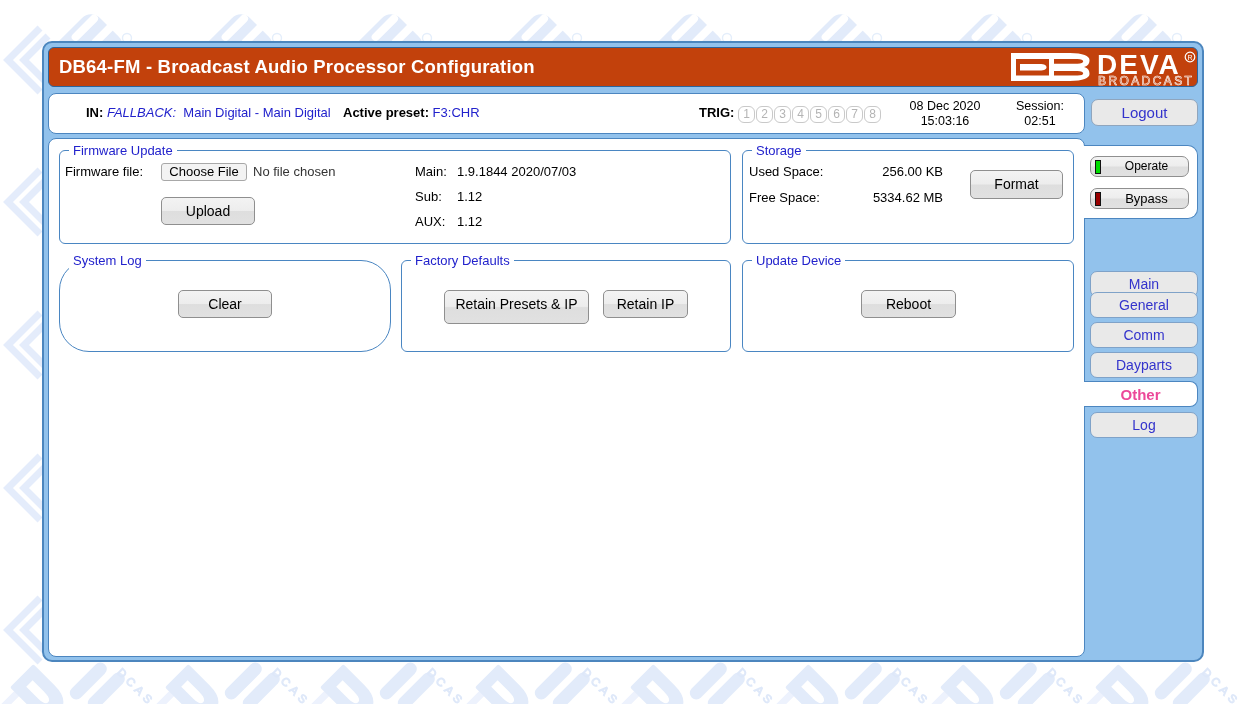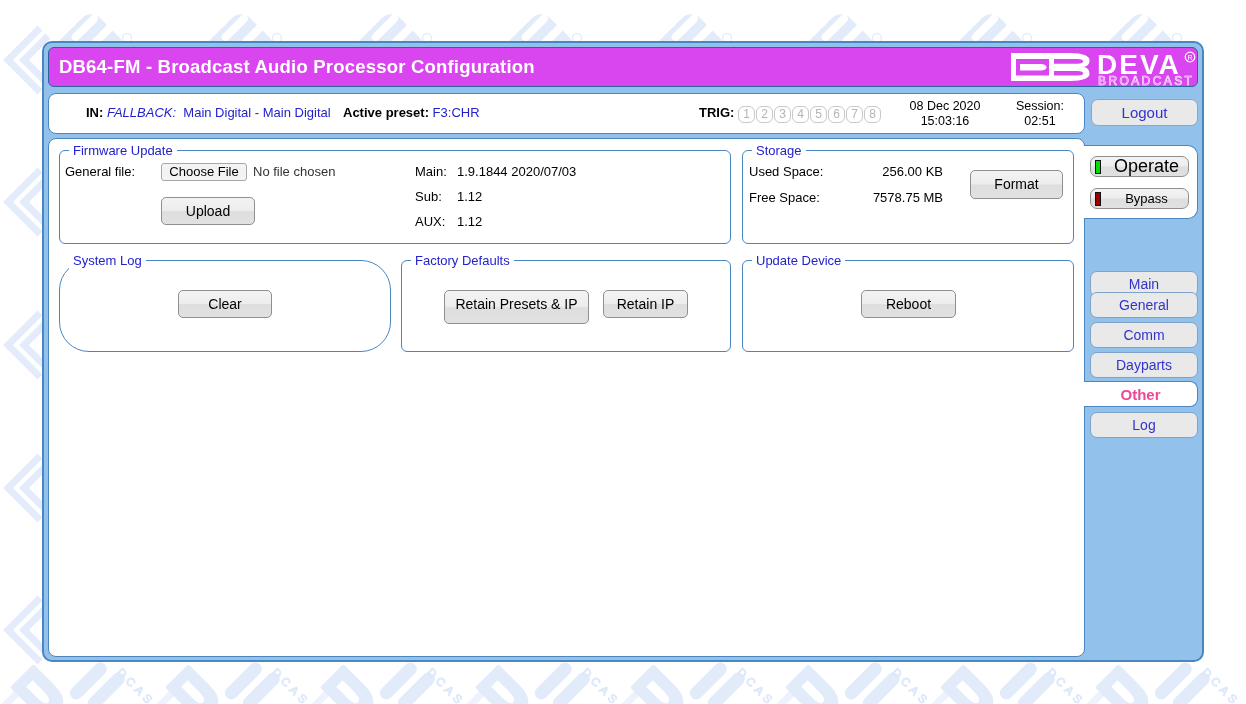--- a/index.html
+++ b/index.html
@@ -2,21 +2,21 @@
 <html><head>
 <meta charset="utf-8">
 <style>
 * { margin:0; padding:0; box-sizing:border-box; }
 html,body { width:1246px; height:704px; overflow:hidden; background:#fff;
   font-family:"Liberation Sans", sans-serif; }
 .abs { position:absolute; }
 #wm { position:absolute; left:0; top:0; z-index:0; }
 #container { position:absolute; left:42px; top:41px; width:1162px; height:621px;
   background:#92c2ec; border:2px solid #4c86be; border-radius:10px; z-index:1; }
-#header { left:48px; top:47px; width:1150px; height:40px; background:#d946ef;
+#header { left:48px; top:47px; width:1150px; height:40px; background:#c2410c;
   border:1px solid #2b649c; border-radius:6px; z-index:2; }
 #title { position:absolute; left:10px; top:8px; color:#fff; font-size:18.5px; font-weight:bold; letter-spacing:0.2px; }
 #statusbox { left:48px; top:93px; width:1037px; height:41px; background:#fff;
   border:1px solid #4c86c0; border-radius:8px; z-index:2; }
 #contentbox { left:48px; top:138px; width:1037px; height:519px; background:#fff;
   border:1px solid #4c86c0; border-radius:8px; z-index:2; }
 .fs { position:absolute; border:1px solid #4a86c2; border-radius:6px; z-index:3; }
 .fs>span { position:absolute; top:-9px; left:9px; background:#fff; padding:0 4px;
   color:#2222cc; font-size:13px; line-height:17px; }
 .t13 { position:absolute; font-size:13px; line-height:16px; color:#000; z-index:4; white-space:nowrap; }
@@ -107,21 +107,21 @@
 <div class="t13" style="left:343px;top:105px;"><b>Active preset:</b> <span class="blue">F3:CHR</span></div>
 <div class="t13" style="left:699px;top:105px;"><b>TRIG:</b></div>
 <div class="abs" style="left:738px;top:104px;z-index:4;white-space:nowrap;">
 <span class="circ">1</span><span class="circ">2</span><span class="circ">3</span><span class="circ">4</span><span class="circ">5</span><span class="circ">6</span><span class="circ">7</span><span class="circ">8</span>
 </div>
 <div class="t13" style="left:895px;top:99px;width:100px;text-align:center;font-size:12.5px;line-height:14.5px;">08 Dec 2020<br>15:03:16</div>
 <div class="t13" style="left:1000px;top:99px;width:80px;text-align:center;font-size:12.5px;line-height:14.5px;">Session:<br>02:51</div>
 <div class="nav" style="top:99px;left:1091px;width:107px;height:27px;line-height:25px;border-color:#8fa5bd;font-size:15px;">Logout</div>
 
 <div class="abs" style="left:1084px;top:145px;width:114px;height:74px;background:#fff;border:1px solid #4c86c0;border-left:none;border-radius:0 10px 10px 0;z-index:3;"></div>
-<div class="btn" style="left:1090px;top:156px;width:99px;height:21px;border-radius:7px;font-size:18px;line-height:19px;padding-left:14px;">Operate</div>
+<div class="btn" style="left:1090px;top:156px;width:99px;height:21px;border-radius:7px;font-size:12px;line-height:19px;padding-left:14px;">Operate</div>
 <div class="abs" style="left:1095px;top:160px;width:6px;height:14px;background:#00dd00;border:1px solid #111;z-index:5;"></div>
 <div class="btn" style="left:1090px;top:188px;width:99px;height:21px;border-radius:7px;font-size:13px;line-height:19px;padding-left:14px;">Bypass</div>
 <div class="abs" style="left:1095px;top:192px;width:6px;height:14px;background:#990000;border:1px solid #111;z-index:5;"></div>
 
 <div class="nav" style="top:262px;margin-top:9px;">Main</div>
 <div class="nav" style="top:292px;">General</div>
 <div class="nav" style="top:322px;">Comm</div>
 <div class="nav" style="top:352px;">Dayparts</div>
 <div class="abs" style="left:1084px;top:381px;width:114px;height:26px;background:#fff;border:1px solid #4c86c0;border-left:none;border-radius:0 8px 8px 0;z-index:3;color:#ec4899;font-weight:bold;font-size:15px;text-align:center;line-height:25px;">Other</div>
 <div class="nav" style="top:412px;">Log</div>
@@ -136,33 +136,33 @@
 <div class="fs" style="left:59px;top:260px;width:332px;height:92px;border-radius:30px;">
     <span>System Log</span>
   </div>
 <div class="fs" style="left:401px;top:260px;width:330px;height:92px;">
     <span>Factory Defaults</span>
   </div>
 <div class="fs" style="left:742px;top:260px;width:332px;height:92px;">
     <span>Update Device</span>
   </div>
 
-<div class="t13" style="left:65px;top:164px;">General file:</div>
+<div class="t13" style="left:65px;top:164px;">Firmware file:</div>
 <div class="btn" style="left:161px;top:163px;width:86px;height:18px;border-radius:3px;font-size:13px;line-height:16px;background:#f3f3f3;border-color:#a8a8a8;">Choose File</div>
 <div class="t13" style="left:253px;top:164px;color:#333;">No file chosen</div>
 <div class="btn" style="left:161px;top:197px;width:94px;height:28px;line-height:26px;">Upload</div>
 <div class="t13" style="left:415px;top:164px;">Main:</div>
 <div class="t13" style="left:457px;top:164px;">1.9.1844 2020/07/03</div>
 <div class="t13" style="left:415px;top:189px;">Sub:</div>
 <div class="t13" style="left:457px;top:189px;">1.12</div>
 <div class="t13" style="left:415px;top:214px;">AUX:</div>
 <div class="t13" style="left:457px;top:214px;">1.12</div>
 
 <div class="t13" style="left:749px;top:164px;">Used Space:</div>
 <div class="t13" style="left:800px;top:164px;width:143px;text-align:right;">256.00 KB</div>
 <div class="t13" style="left:749px;top:190px;">Free Space:</div>
-<div class="t13" style="left:800px;top:190px;width:143px;text-align:right;">7578.75 MB</div>
+<div class="t13" style="left:800px;top:190px;width:143px;text-align:right;">5334.62 MB</div>
 <div class="btn" style="left:970px;top:170px;width:93px;height:29px;line-height:27px;">Format</div>
 
 <div class="btn" style="left:178px;top:290px;width:94px;height:28px;line-height:26px;">Clear</div>
 <div class="btn" style="left:444px;top:290px;width:145px;height:34px;line-height:26px;">Retain Presets &amp; IP</div>
 <div class="btn" style="left:603px;top:290px;width:85px;height:28px;line-height:26px;">Retain IP</div>
 <div class="btn" style="left:861px;top:290px;width:95px;height:28px;line-height:26px;">Reboot</div>
 
 </body></html>

